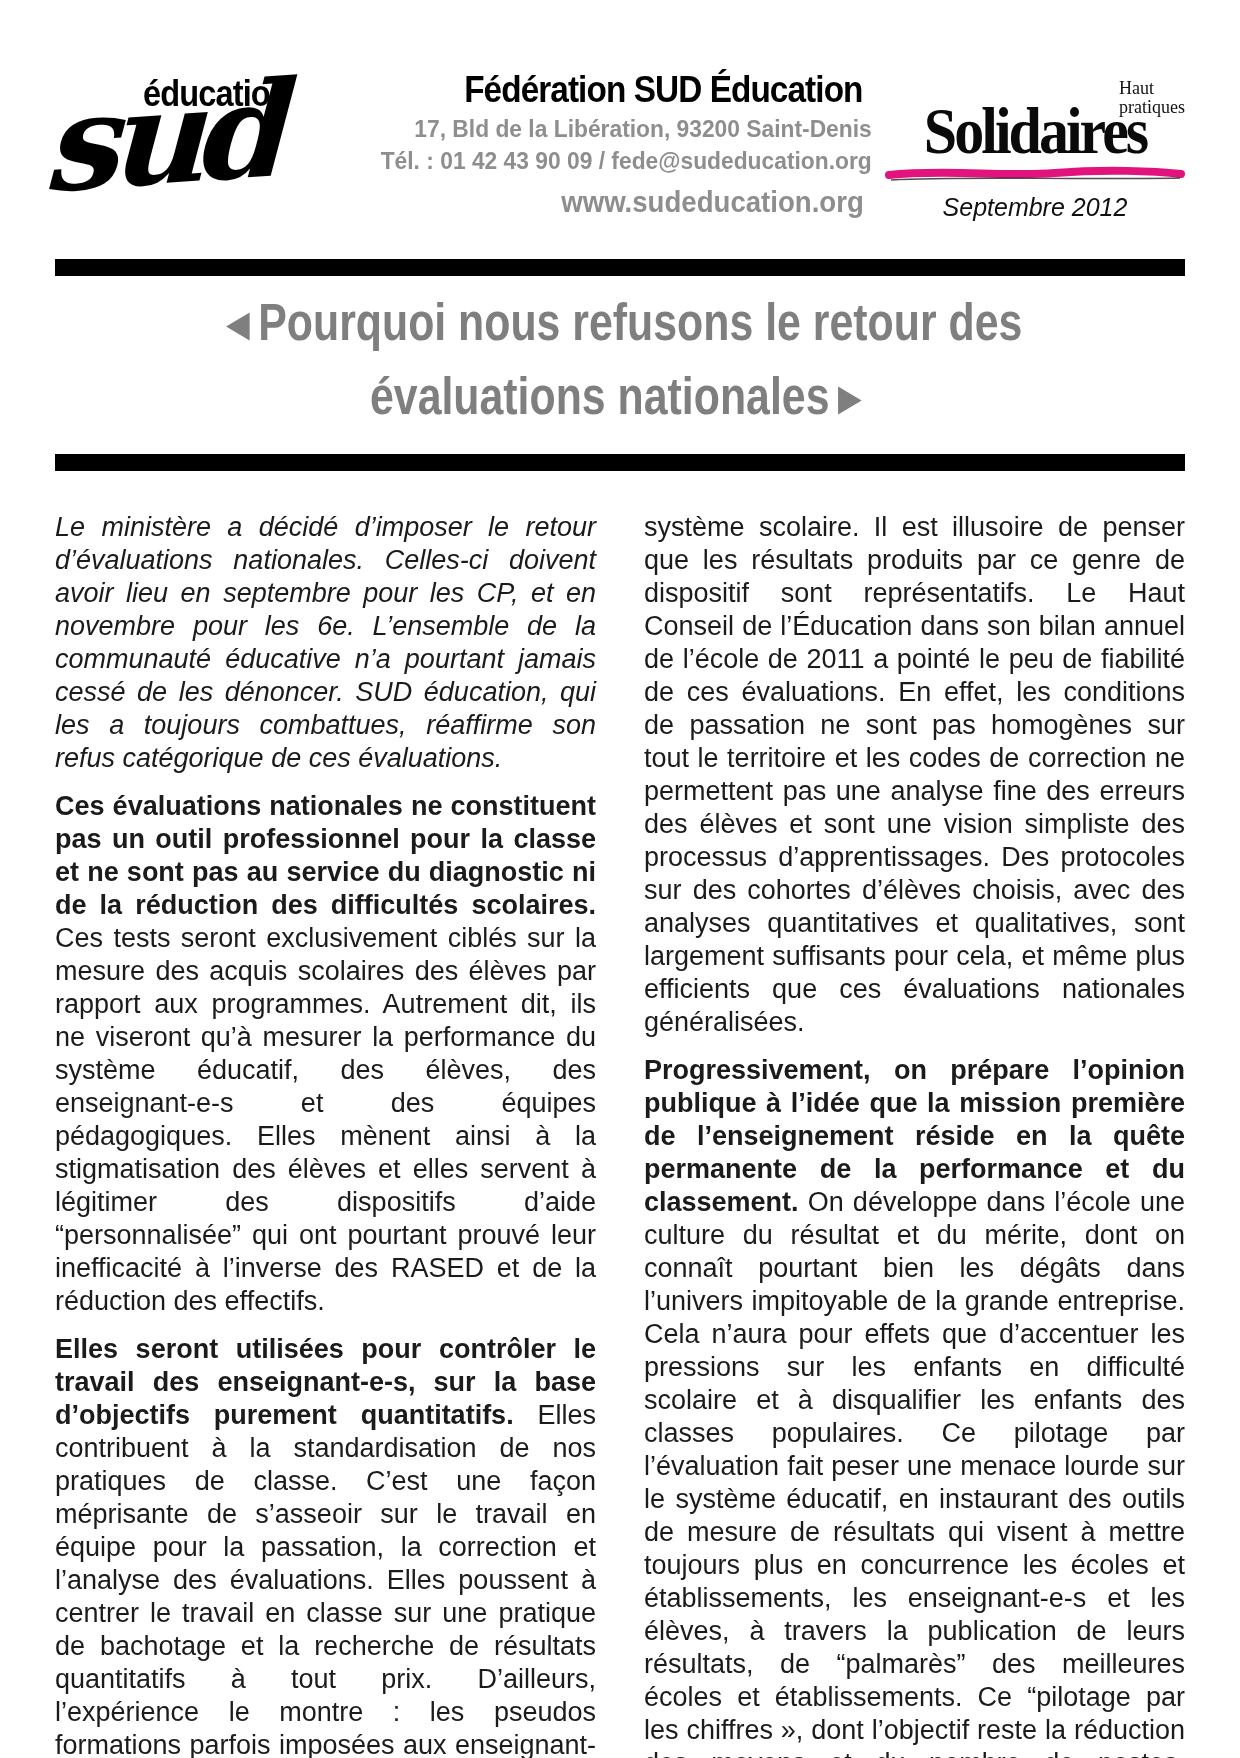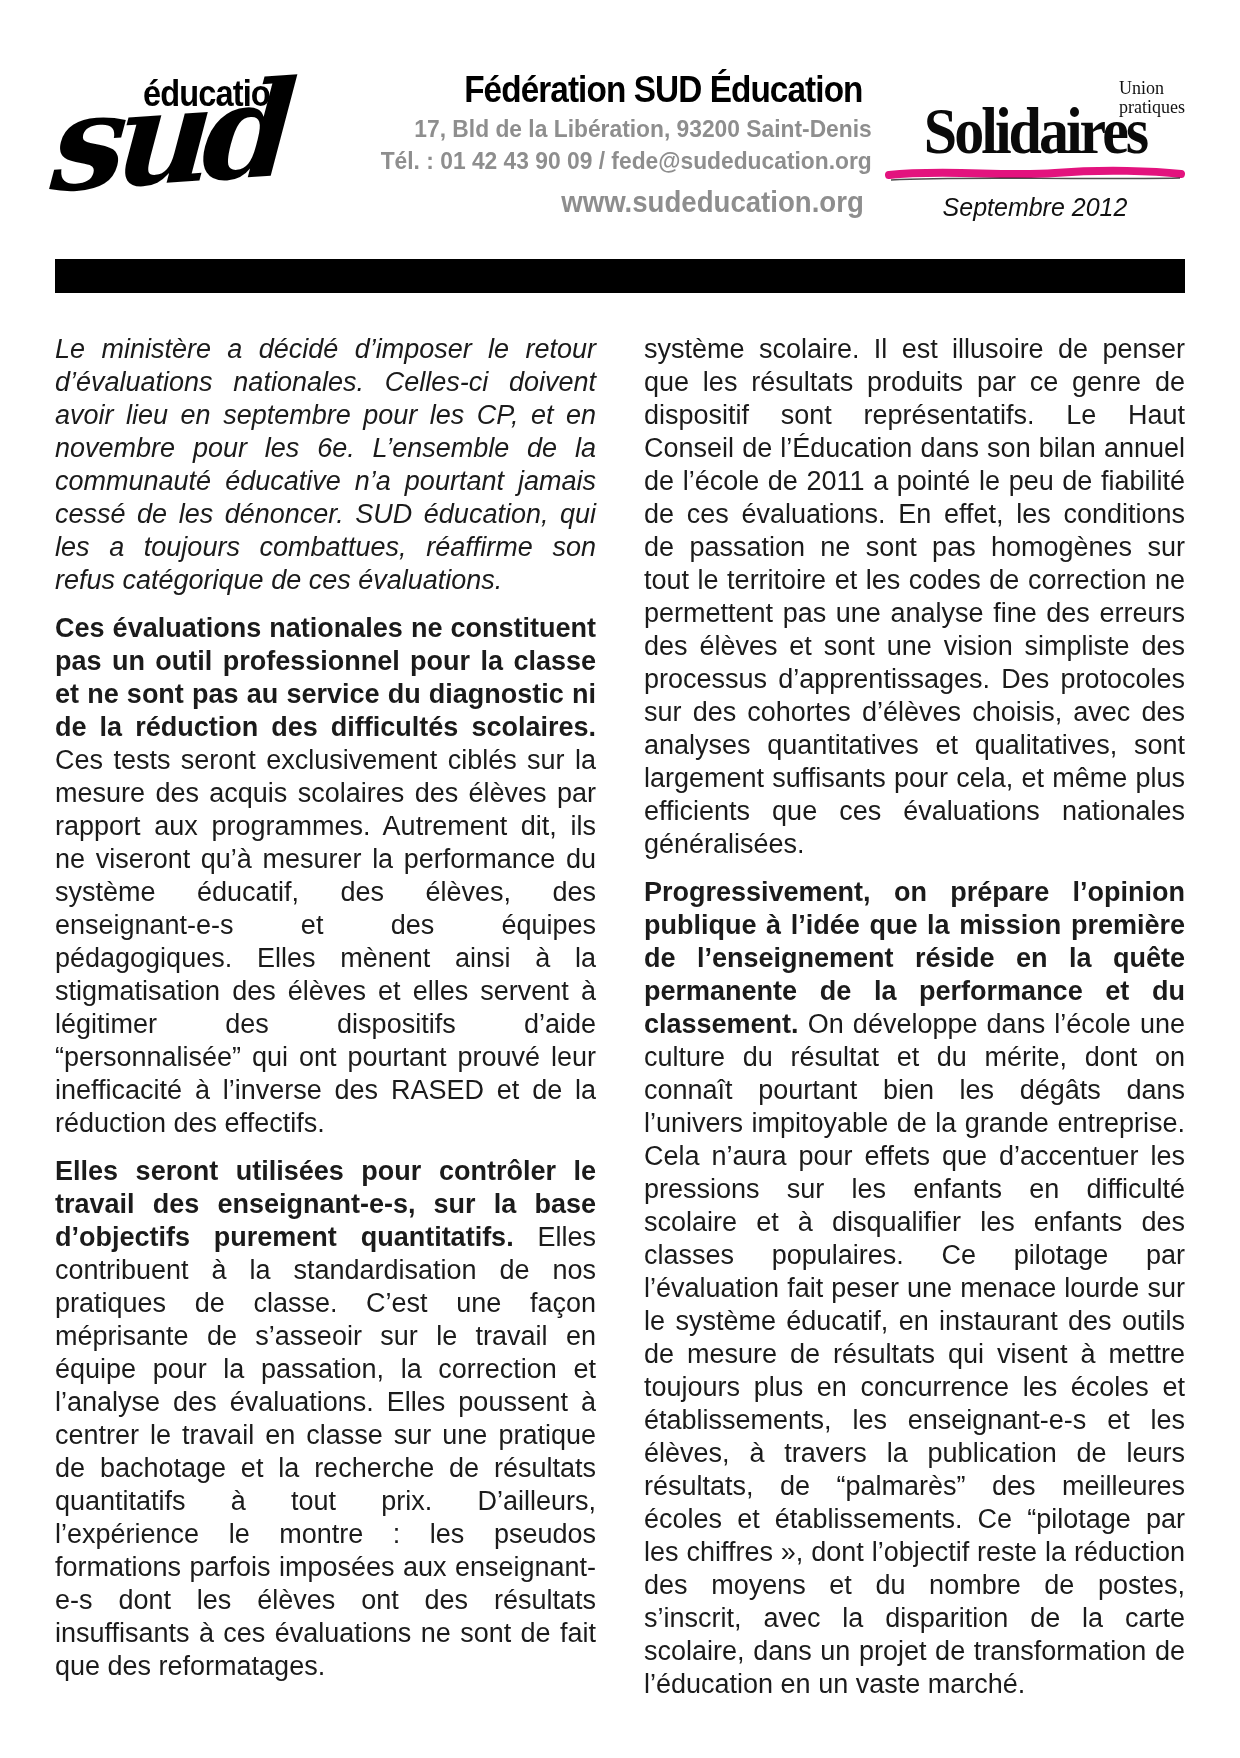--- a/index.html
+++ b/index.html
@@ -69,35 +69,39 @@
 
     <div class="org-block">
       <div class="org-name">Fédération SUD Éducation</div>
       <div class="org-address">17, Bld de la Libération, 93200 Saint-Denis</div>
       <div class="org-contact">Tél. : 01 42 43 90 09 / fede@sudeducation.org</div>
       <div class="org-web">www.sudeducation.org</div>
     </div>
 
     <div class="solidaires-block">
       <div class="union">
-        <div>Union</div>
+        <div>Haut</div>
         <div>pratiques</div>
       </div>
       <div class="solidaires-name">Solidaires</div>
       <svg class="underline-svg" viewBox="0 0 300 18" preserveAspectRatio="none">
         <path d="M4 10 C 60 4, 120 12, 170 8 S 270 6, 296 9" fill="none" stroke="#e3137e" stroke-width="8" stroke-linecap="round"></path>
         <path d="M6 15 C 80 11, 180 15, 295 13" fill="none" stroke="#222" stroke-width="1.4" opacity="0.8"></path>
       </svg>
       <div class="solidaires-date">Septembre 2012</div>
     </div>
 
   </div>
 
   <div class="bar bar-top"></div>
 
+  <div class="title-block">
+    <span class="title-line"><span class="title-arrow">◀</span><span>Pourquoi nous refusons le retour des</span></span>
+    <span class="title-line"><span>évaluations nationales</span><span class="title-arrow">▶</span></span>
+  </div>
 
   <div class="bar"></div>
 
   <div class="columns">
 
     <div class="col">
       <p class="intro"><span>Le ministère a décidé d’imposer le retour d’évaluations nationales. Celles-ci doivent avoir lieu en septembre pour les CP, et en novembre pour les 6e. L’ensemble de la communauté éducative n’a pourtant jamais cessé de les dénoncer. SUD éducation, qui les a toujours combattues, réaffirme son refus catégorique de ces évaluations.</span></p>
       <p><strong>Ces évaluations nationales ne constituent pas un outil professionnel pour la classe et ne sont pas au service du diagnostic ni de la réduction des difficultés scolaires.</strong> <span>Ces tests seront exclusivement ciblés sur la mesure des acquis scolaires des élèves par rapport aux programmes. Autrement dit, ils ne viseront qu’à mesurer la performance du système éducatif, des élèves, des enseignant-e-s et des équipes pédagogiques. Elles mènent ainsi à la stigmatisation des élèves et elles servent à légitimer des dispositifs d’aide “personnalisée” qui ont pourtant prouvé leur inefficacité à l’inverse des RASED et de la réduction des effectifs.</span></p>
       <p><strong>Elles seront utilisées pour contrôler le travail des enseignant-e-s, sur la base d’objectifs purement quantitatifs.</strong> <span>Elles contribuent à la standardisation de nos pratiques de classe. C’est une façon méprisante de s’asseoir sur le travail en équipe pour la passation, la correction et l’analyse des évaluations. Elles poussent à centrer le travail en classe sur une pratique de bachotage et la recherche de résultats quantitatifs à tout prix. D’ailleurs, l’expérience le montre : les pseudos formations parfois imposées aux enseignant-e-s dont les élèves ont des résultats insuffisants à ces évaluations ne sont de fait que des reformatages.</span></p>
 

